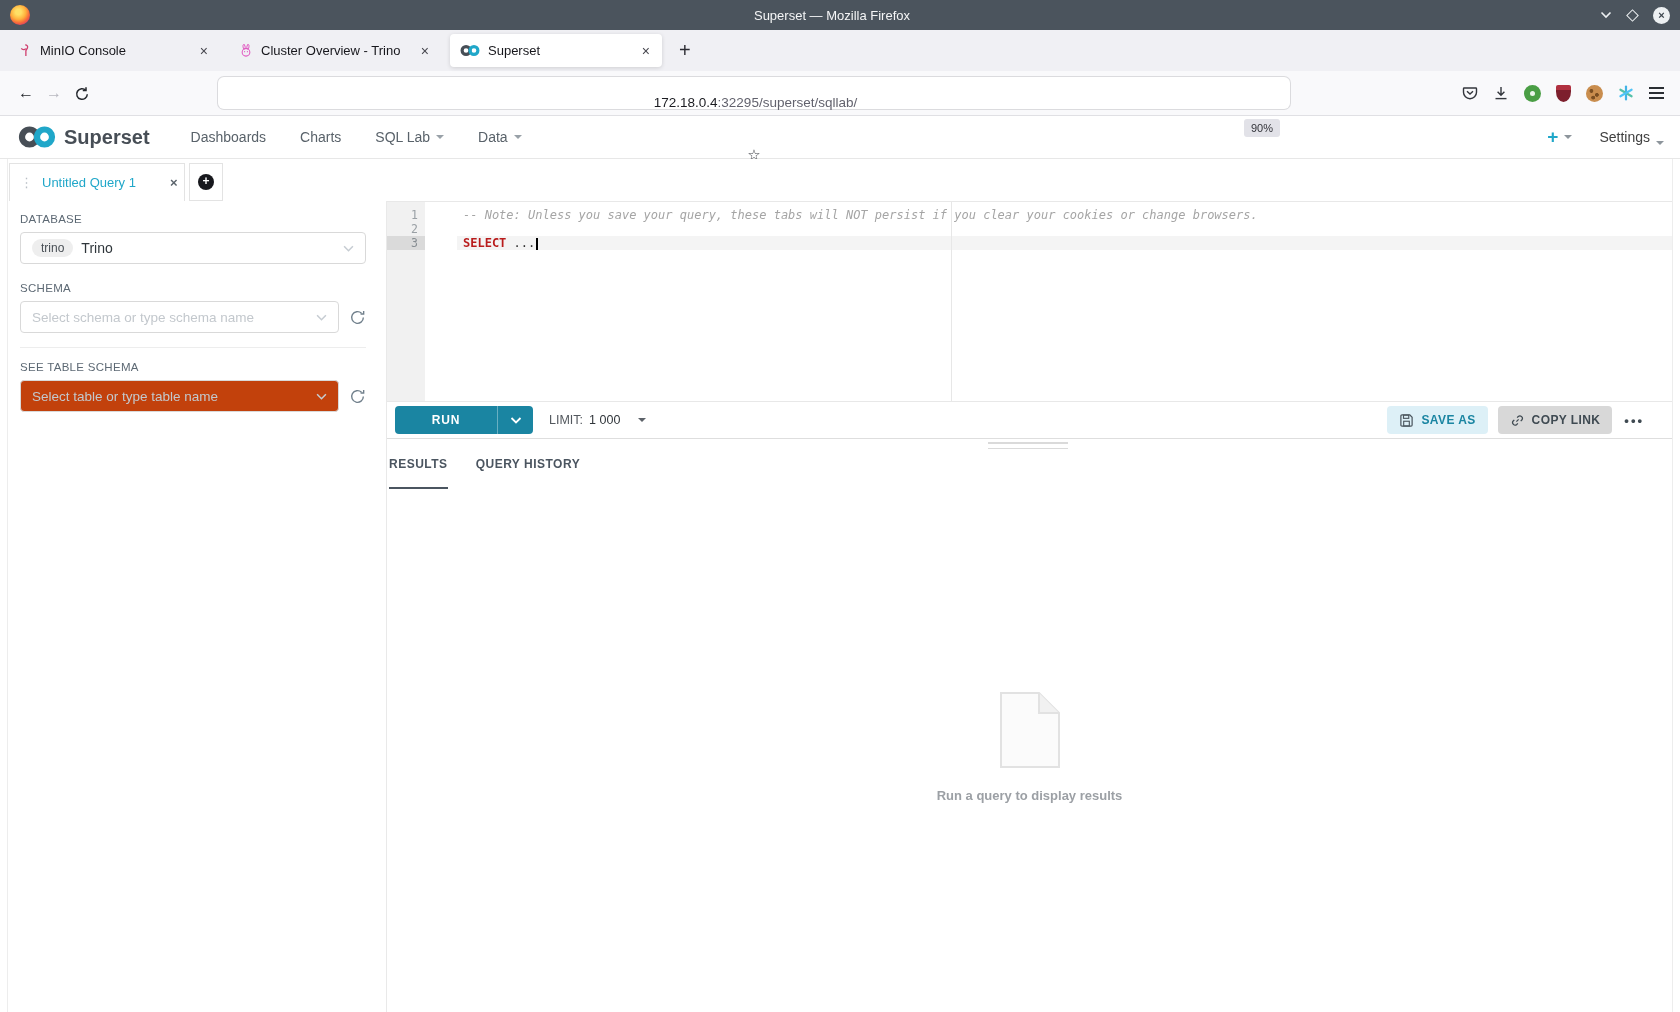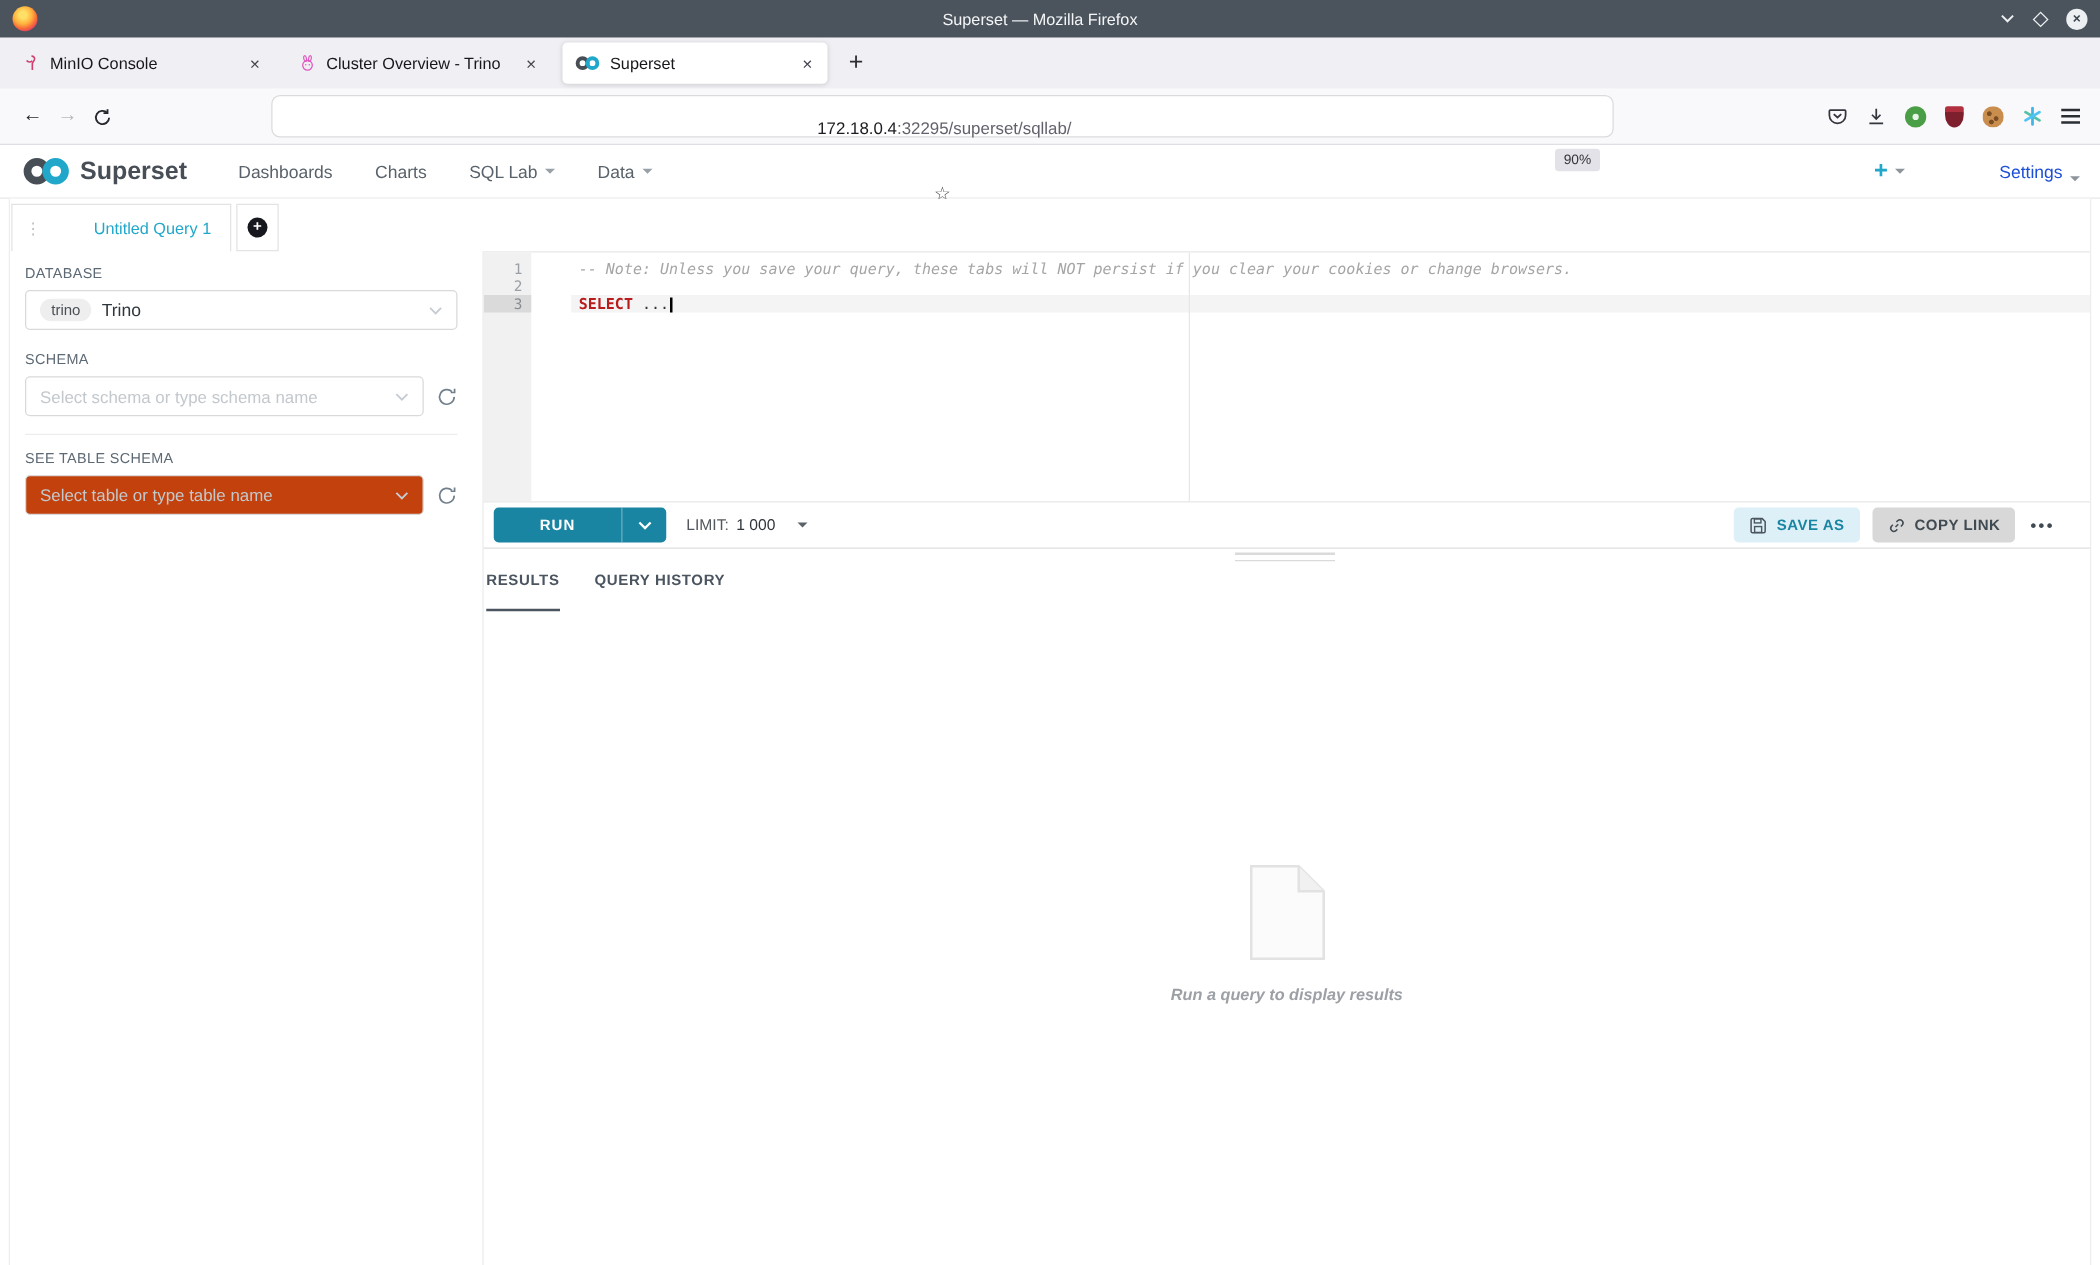--- a/index.html
+++ b/index.html
@@ -56,33 +56,33 @@
   
   .snav { height:43px; border-bottom:1px solid #e7e7e7; display:flex; align-items:center;
           padding:0 14px 0 18px; background:#fff; }
   .brand { font-size:20px; font-weight:bold; color:#474e56; margin-left:8px; }
   .snav-items { display:flex; margin-left:24px; }
   .snav-item { padding:0 17px; font-size:14px; color:#59626a; display:flex; align-items:center; gap:6px; }
   .caret { width:0; height:0; border-left:4px solid transparent; border-right:4px solid transparent;
            border-top:4px solid #99a1a8; }
   .snav-right { margin-left:auto; display:flex; align-items:center; gap:27px; padding-right:2px; }
   .plus-menu { color:#20a7c9; font-size:19px; font-weight:bold; display:flex; gap:6px; align-items:center; }
-  .settings { font-size:14px; color:#1d4ed8; display:flex; gap:6px; align-items:flex-end;margin-left:48px; }
+  .settings { font-size:14px; color:#404040; display:flex; gap:6px; align-items:flex-end; }
   .settings .caret, .plus-menu .caret { border-top-color:#8d959c; }
 
   
   .sqllab { margin:0 7px; border-left:1px solid #ededed; border-right:1px solid #ededed;
             height:863px; display:flex; flex-direction:column; background:#fff; }
 
   
   .qtabs { height:42px; display:flex; align-items:flex-end; padding-left:1px; background:#fff; }
   .qtab { height:38px; width:176px; border:1px solid #e3e3e3; border-bottom:none; background:#fff;
           display:flex; align-items:center; padding:0 10px; gap:9px; }
   .qdrag { color:#b9bfc6; font-size:13px; }
-  .qtab-label { color:#20a7c9; font-size:13px; white-space:nowrap;margin-left:33px; }
+  .qtab-label { color:#20a7c9; font-size:13px; white-space:nowrap; }
   .qdot { width:9px; height:9px; border-radius:50%; background:#d2d6d9; margin-left:2px; }
   .qclose { color:#5b646c; font-size:13px; font-weight:bold; margin-left:14px; }
   .qplusbox { height:38px; width:34px; border:1px solid #e3e3e3; margin-left:4px;
               display:flex; align-items:center; justify-content:center; background:#fff; }
   .qplus-circle { width:16px; height:16px; border-radius:50%; background:#17181d; color:#fff;
                   font-size:12px; font-weight:bold; line-height:15px; text-align:center; }
 
   
   .workspace { flex:1; display:flex; }
   .sidebar { width:379px; border-right:1px solid #e9e9e9; padding:12px 20px 0 12px; }
@@ -135,21 +135,21 @@
   .more-dots { color:#3f4a52; font-size:13px; letter-spacing:2px; font-weight:bold; padding:0 2px; }
 
   
   .south { flex:1; border-top:1px solid #dedede; position:relative; background:#fff; }
   .handle { position:absolute; top:3px; left:calc(50% - 42px); width:80px; }
   .handle i { display:block; height:1.5px; background:#dadada; margin-bottom:4px; }
   .stabs { height:50px; display:flex; gap:28px; padding-left:2px; }
   .stab { display:flex; align-items:center; font-size:12px; font-weight:bold; letter-spacing:.5px;
           color:#4b5560; border-bottom:2px solid transparent; padding-top:2px; }
   .stab.active { border-bottom-color:#4b5560; }
-  .south-content { height:520px; display:flex; flex-direction:column; align-items:center; padding-top:203px;font-style:italic; }
+  .south-content { height:520px; display:flex; flex-direction:column; align-items:center; padding-top:203px; }
   .empty-text { margin-top:20px; font-size:13px; font-weight:bold; color:#9ca0a5; }
 
   svg { display:block; }
 </style>
 </head>
 <body>
 
 <div class="titlebar">
   <div class="ff-logo"></div>
   <div class="tb-title">Superset — Mozilla Firefox</div>

